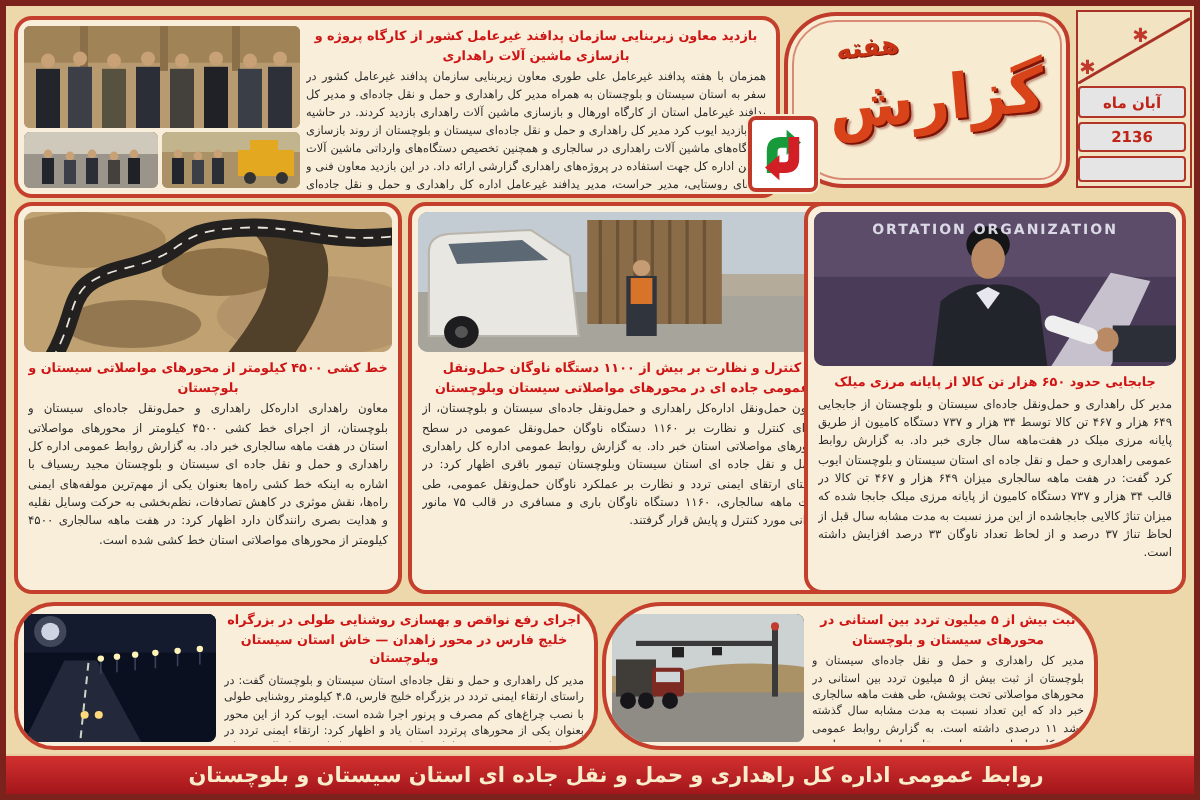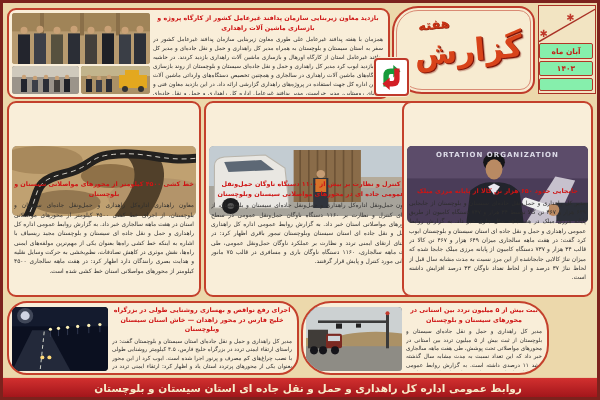--- a/index.html
+++ b/index.html
@@ -41,21 +41,21 @@
   .a1-photos { position:absolute; left:3px; top:3px; width:138px; height:81px; }
   .ph { position:absolute; border-radius:3px; overflow:hidden; background:#b0946a; }
   .ph svg { display:block; width:100%; height:100%; }
   .ph1 { left:0; top:0;   width:138px; height:51px; }
   .ph2 { left:0; top:53px; width:67px; height:28px; }
   .ph3 { left:69px; top:53px; width:69px; height:28px; }
   .a1-text { position:absolute; left:144px; top:4px; right:5px; bottom:2px; overflow:hidden; }
   .a1-text p.bd { font-size:5.7px; }
 
   
-  .photo-top { position:absolute; left:3px; top:3px; right:3px; border-radius:5px; overflow:hidden; background:#999;margin-top:40px; }
+  .photo-top { position:absolute; left:3px; top:3px; right:3px; border-radius:5px; overflow:hidden; background:#999; }
   .photo-top svg { display:block; width:100%; height:100%; }
   .a2 .photo-top { height:70px; } .a3 .photo-top { height:70px; } .a4 .photo-top { height:77px; }
   .p-text { position:absolute; left:5px; right:5px; bottom:3px; overflow:hidden; }
   .a2 .p-text { top:77px; } .a3 .p-text { top:77px; } .a4 .p-text { top:84px; }
 
   
   .side-photo { position:absolute; left:3px; top:4px; width:96px; height:64px; border-radius:4px; overflow:hidden; background:#444; }
   .side-photo svg { display:block; width:100%; height:100%; }
   .side-text { position:absolute; left:103px; right:5px; top:3px; bottom:2px; overflow:hidden; }
   .side-text p.bd { font-size:5.6px; line-height:1.5; }
@@ -94,21 +94,21 @@
   }
 
   
   .datebox {
     position:absolute; left:535px; top:2px; width:58px; height:89px;
     background:#f2e4c2; border:1px solid #a93226;
   }
   .deco { position:absolute; top:0; left:0; width:100%; height:36px; }
   .date-cell {
     position:absolute; left:0; right:2px;
-    border:1.5px solid #b23527; background:#86efac;
+    border:1.5px solid #b23527; background:#e5e5e5;
     color:#c02418; font-weight:bold; font-size:7.5px;
     text-align:center; border-radius:2px; direction:rtl;
     display:flex; align-items:center; justify-content:center;
     overflow:hidden;
   }
   .cell-month { top:37px; height:16px; }
   .cell-year  { top:55px; height:15px; }
   .cell-empty { top:72px; height:13px; }
 
   
@@ -217,21 +217,21 @@
     </svg>
   </div>
 
   <div class="datebox">
     <svg class="deco" viewBox="0 0 57 36">
       <path d="M0 36 L57 3" stroke="#a93226" stroke-width="1.5" fill="none"></path>
       <text x="36" y="15" font-size="10" fill="#c0392b">✱</text>
       <text x="9" y="31" font-size="10" fill="#c0392b">✱</text>
     </svg>
     <div class="date-cell cell-month">آبان ماه</div>
-    <div class="date-cell cell-year">۱۴۰۳</div>
+    <div class="date-cell cell-year">2136</div>
     <div class="date-cell cell-empty"></div>
   </div>
 
   <section class="panel a2">
     <div class="photo-top">
       <svg viewBox="0 0 187 70" preserveAspectRatio="none">
         <rect width="187" height="70" fill="#c0a171"></rect>
         <ellipse cx="30" cy="14" rx="42" ry="14" fill="#a8895c"></ellipse>
         <ellipse cx="150" cy="52" rx="52" ry="20" fill="#b3946a"></ellipse>
         <ellipse cx="100" cy="30" rx="30" ry="12" fill="#8f7148"></ellipse>

